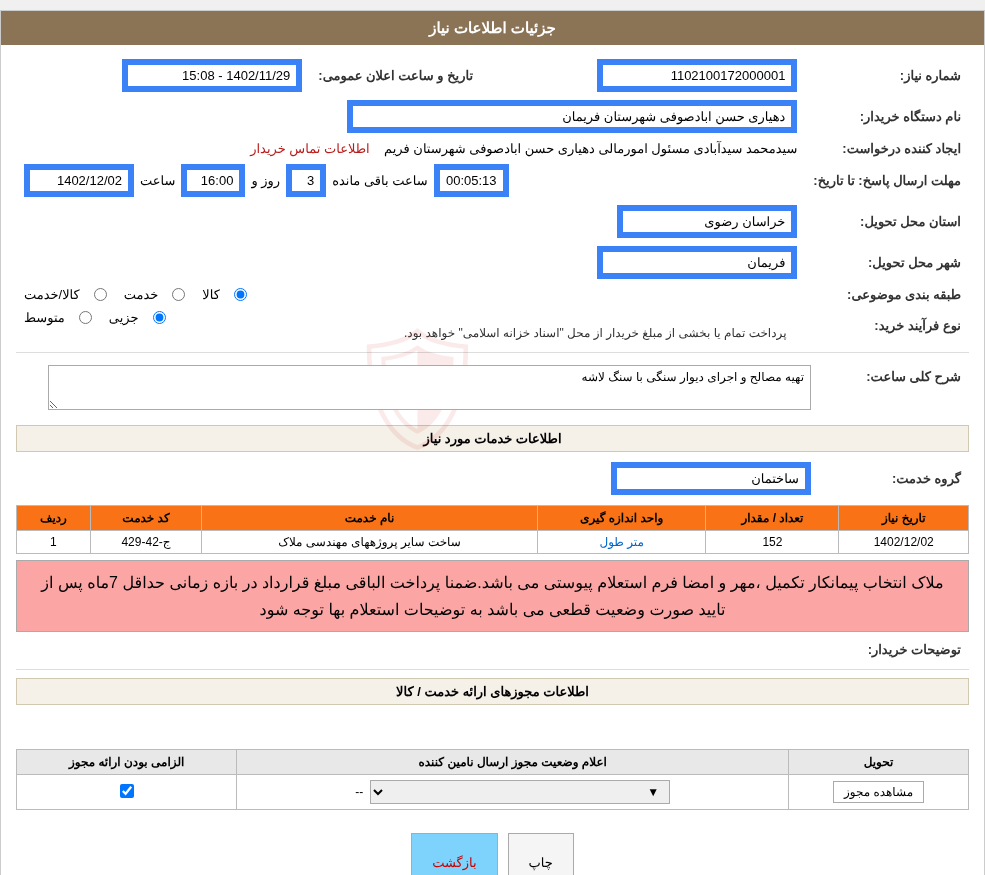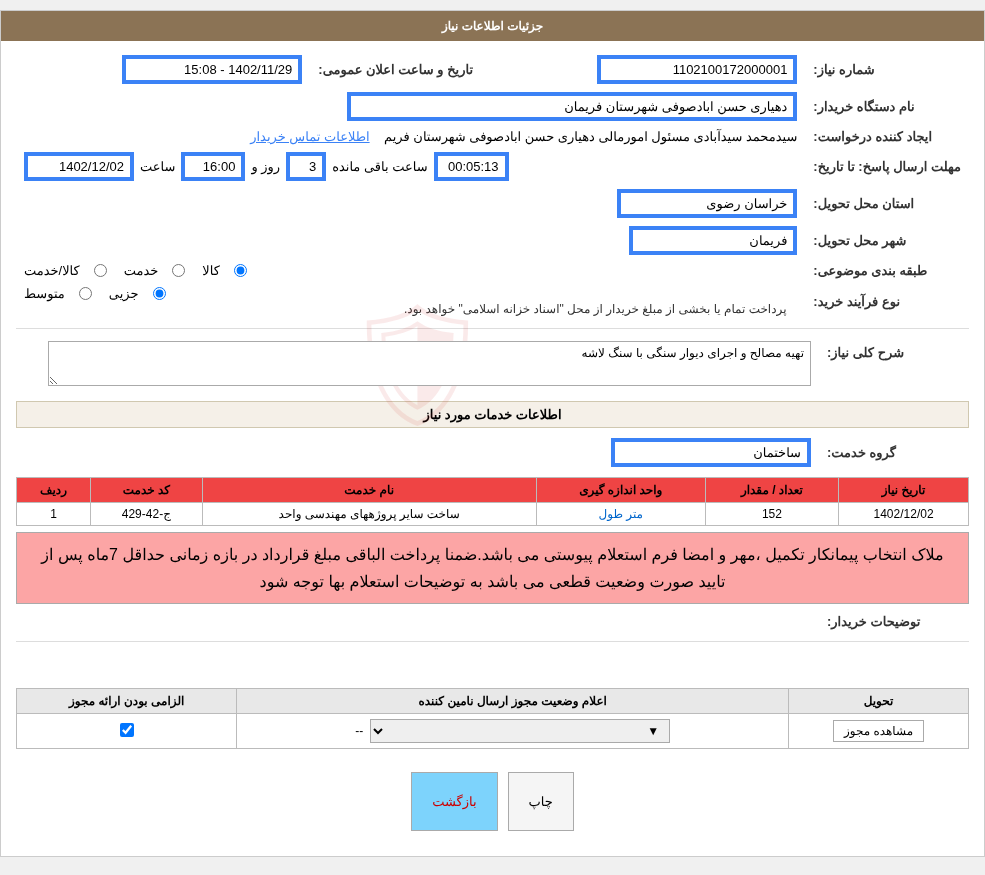--- a/index.html
+++ b/index.html
@@ -13,21 +13,21 @@
       max-width: 985px;
       margin: 10px auto;
       background: #fff;
       border: 1px solid #ccc;
     }
     .header-bar {
       background: #8B7355;
       color: #fff;
       text-align: center;
       padding: 8px 12px;
-      font-size: 12px;
+      font-size: 15px;
       font-weight: bold;
     }
     .content {
       padding: 10px 15px;
     }
     .section-header {
       background: #f5f0e8;
       border: 1px solid #d0c8b0;
       text-align: center;
       padding: 5px;
@@ -37,43 +37,42 @@
     }
     .info-table {
       width: 100%;
       border-collapse: collapse;
     }
     .info-table td {
       padding: 4px 8px;
       vertical-align: middle;
     }
     .label-cell {
-      text-align: left;
+      text-align: right;
       color: #333;
       white-space: nowrap;
       font-weight: bold;
       width: 150px;
     }
     .value-cell {
       text-align: right;
     }
     .input-box {
-      border: 4px solid #3b82f6;
+      border: 6px solid #3b82f6;
       background: #fff;
       padding: 3px 6px;
       min-height: 22px;
       display: inline-block;
     }
     .input-medium {
       width: 200px;
     }
     .link-blue {
-      color: #3b82f6;
+      color: #b91c1c;
       cursor: pointer;
-      text-decoration: underline;
     }
     .date-row {
       display: flex;
       align-items: center;
       gap: 6px;
       flex-direction: row-reverse;
     }
     .radio-group {
       display: flex;
       gap: 15px;
@@ -95,21 +94,21 @@
       font-family: Tahoma, Arial, sans-serif;
       font-size: 12px;
       resize: vertical;
     }
     .services-table {
       width: 100%;
       border-collapse: collapse;
       margin: 6px 0;
     }
     .services-table th {
-      background: #ef4444;
+      background: #f97316;
       border: 1px solid #bbb;
       padding: 5px 8px;
       text-align: center;
       font-weight: bold;
       font-size: 12px;
     }
     .services-table td {
       border: 1px solid #bbb;
       padding: 4px 8px;
       text-align: center;
@@ -272,21 +271,21 @@
         <tr>
           <td class="label-cell">استان محل تحویل:</td>
           <td class="value-cell" colspan="3">
             <span class="input-box" style="width:180px;">خراسان رضوی</span>
           </td>
         </tr>
 
         <tr>
           <td class="label-cell">شهر محل تحویل:</td>
           <td class="value-cell" colspan="3">
-            <span class="input-box" style="width:168px;">فریمان</span>
+            <span class="input-box" style="width:200px;">فریمان</span>
           </td>
         </tr>
 
         <tr>
           <td class="label-cell">طبقه بندی موضوعی:</td>
           <td class="value-cell" colspan="3">
             <div class="radio-group">
               <label class="radio-item">
                 <input type="radio" name="category" style="">
                 <span>کالا/خدمت</span>
@@ -321,21 +320,21 @@
           </td>
         </tr>
       </tbody>
     </table>
 
     <hr class="separator-line">
 
     <table class="info-table">
       <tbody>
         <tr>
-          <td class="label-cell" style="vertical-align:top; padding-top:8px;">شرح کلی نیاز:</td>
+          <td class="label-cell" style="vertical-align:top; padding-top:8px;">شرح کلی ساعت:</td>
           <td class="value-cell description-section">
             <div class="shield-watermark">🛡</div>
             <div class="description-content">
               <textarea class="textarea-box" readonly="" style="">تهیه مصالح و اجرای دیوار سنگی با سنگ لاشه</textarea>
             </div>
           </td>
         </tr>
       </tbody>
     </table>
 
@@ -361,21 +360,21 @@
           <th>نام خدمت</th>
           <th>کد خدمت</th>
           <th>ردیف</th>
         </tr>
       </thead>
       <tbody id="services-tbody">
       <tr>
     <td>1402/12/02</td>
     <td>152</td>
     <td style="color:#0066cc;">متر طول</td>
-    <td>ساخت سایر پروژههای مهندسی واحد</td>
+    <td>ساخت سایر پروژههای مهندسی ملاک</td>
     <td>ج-42-429</td>
     <td>1</td>
   </tr>
         </tbody>
     </table>
 
     <div class="note-box">
       <span>ملاک انتخاب پیمانکار تکمیل ،مهر و امضا فرم استعلام  پیوستی می باشد.ضمنا پرداخت الباقی مبلغ قرارداد در بازه زمانی حداقل 7ماه پس از تایید صورت وضعیت قطعی می باشد به توضیحات استعلام بها توجه شود</span>
     </div>
 
@@ -383,20 +382,21 @@
       <tbody>
         <tr>
           <td class="label-cell" style="vertical-align:top;">توضیحات خریدار:</td>
           <td></td>
         </tr>
       </tbody>
     </table>
 
     <hr class="separator-line">
 
+    <div class="section-header">اطلاعات مجوزهای ارائه خدمت / کالا</div>
 
     <div style="height: 30px;"></div>
 
     <table class="permissions-table">
       <thead>
         <tr>
           <th>تحویل</th>
           <th>اعلام وضعیت مجوز ارسال نامین کننده</th>
           <th>الزامی بودن ارائه مجوز</th>
         </tr>

